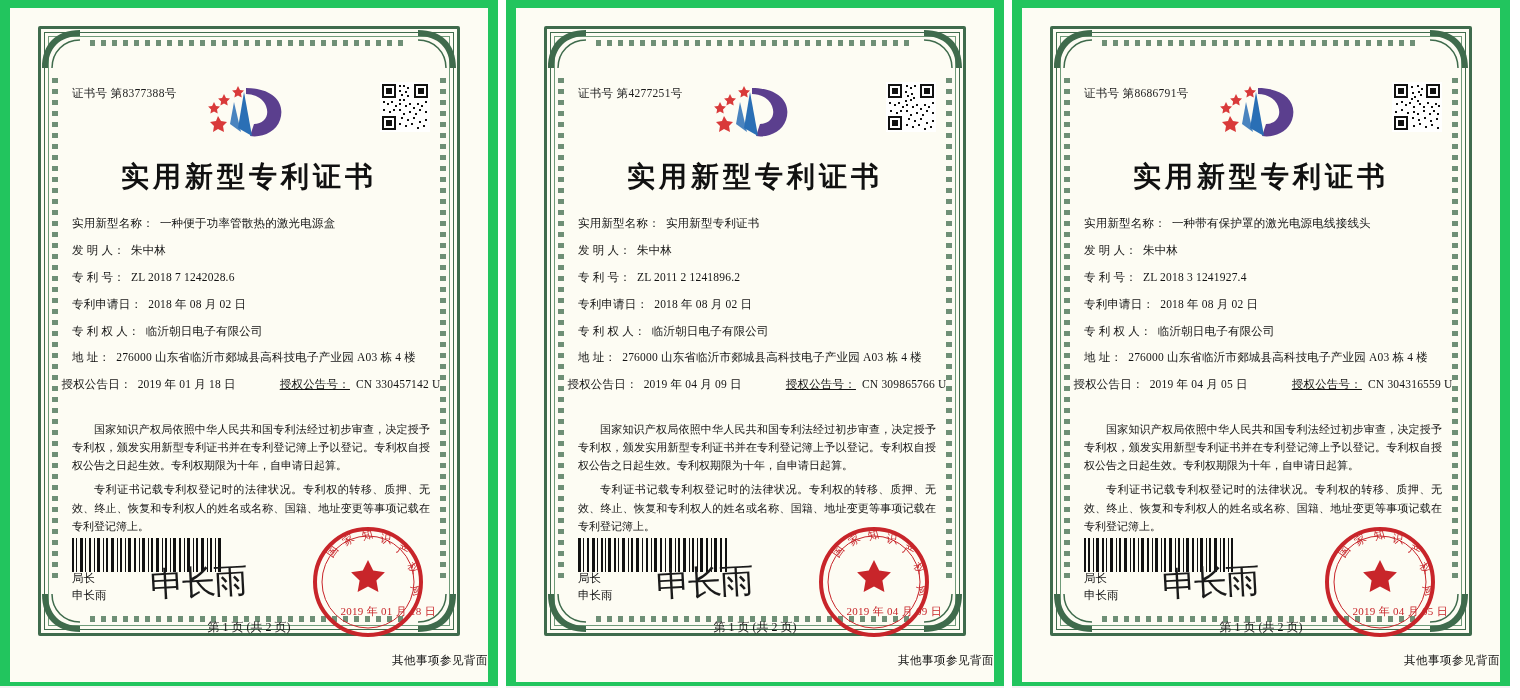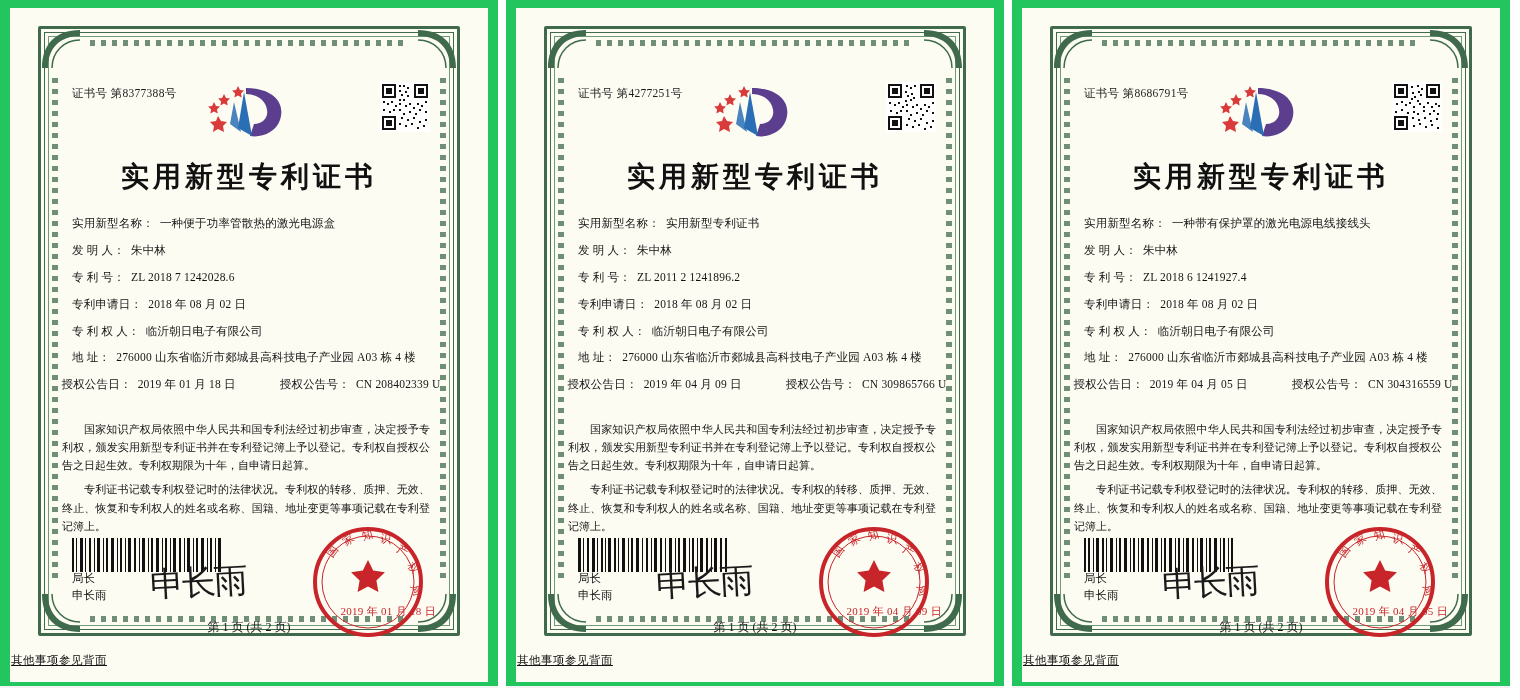--- a/index.html
+++ b/index.html
@@ -130,24 +130,25 @@
     flex: 0 0 auto;
     letter-spacing: .2px;
   }
   .val {
     margin-left: 6px;
     letter-spacing: .2px;
   }
   .row.two { justify-content: center; }
   .row .second {
     margin-left: 44px;
+    text-decoration: underline;
   }
   .para {
     position: absolute;
-    left: 52px; right: 58px;
+    left: 62px; right: 58px;
     top: 412px;
     font-size: 11px;
     line-height: 1.65;
     color: #141414;
     text-align: justify;
   }
   .para p { margin: 0 0 6px 0; text-indent: 2em; }
 
   .barcode {
     position: absolute;
@@ -190,27 +191,26 @@
   .page-no {
     position: absolute;
     left: 0; right: 0;
     bottom: 46px;
     text-align: center;
     font-size: 12px;
     color: #141414;
   }
   .footer-note {
     position: absolute;
-    left: 1px; right: 0;
+    left: 8px; right: 0;
     bottom: 14px;
-    text-align: left;
+    text-align: right;
     font-size: 11.5px;
     color: #141414;
     letter-spacing: .5px;
-    text-decoration: underline;
   }
   .shadow-line {
     position:absolute; left:0; right:0; bottom:0; height:2px;
     background: #f2f2f2;
   }
 </style>
 </head>
 <body>
 
 <div id="stage">
@@ -347,21 +347,21 @@
           <span class="val">临沂朝日电子有限公司</span>
         </div>
         <div class="row">
           <span class="lbl">地      址：</span>
           <span class="val">276000  山东省临沂市郯城县高科技电子产业园 A03 栋 4 楼</span>
         </div>
         <div class="row two">
           <span class="lbl">授权公告日：</span>
           <span class="val">2019 年 01 月 18 日</span>
           <span class="lbl second">授权公告号：</span>
-          <span class="val">CN 208402339 U</span>
+          <span class="val">CN 330457142 U</span>
         </div>
       </div>
 
       <div class="para">
         <p>国家知识产权局依照中华人民共和国专利法经过初步审查，决定授予专利权，颁发实用新型专利证书并在专利登记簿上予以登记。专利权自授权公告之日起生效。专利权期限为十年，自申请日起算。</p>
         <p>专利证书记载专利权登记时的法律状况。专利权的转移、质押、无效、终止、恢复和专利权人的姓名或名称、国籍、地址变更等事项记载在专利登记簿上。</p>
       </div>
 
       <div class="barcode">
         <svg width="150" height="34" viewBox="0 0 150 34">
@@ -766,21 +766,21 @@
         <div class="row">
           <span class="lbl">实用新型名称：</span>
           <span class="val">一种带有保护罩的激光电源电线接线头</span>
         </div>
         <div class="row">
           <span class="lbl">发 明 人：</span>
           <span class="val">朱中林</span>
         </div>
         <div class="row">
           <span class="lbl">专 利 号：</span>
-          <span class="val">ZL 2018 6 1241927.4</span>
+          <span class="val">ZL 2018 3 1241927.4</span>
         </div>
         <div class="row">
           <span class="lbl">专利申请日：</span>
           <span class="val">2018 年 08 月 02 日</span>
         </div>
         <div class="row">
           <span class="lbl">专 利 权 人：</span>
           <span class="val">临沂朝日电子有限公司</span>
         </div>
         <div class="row">

